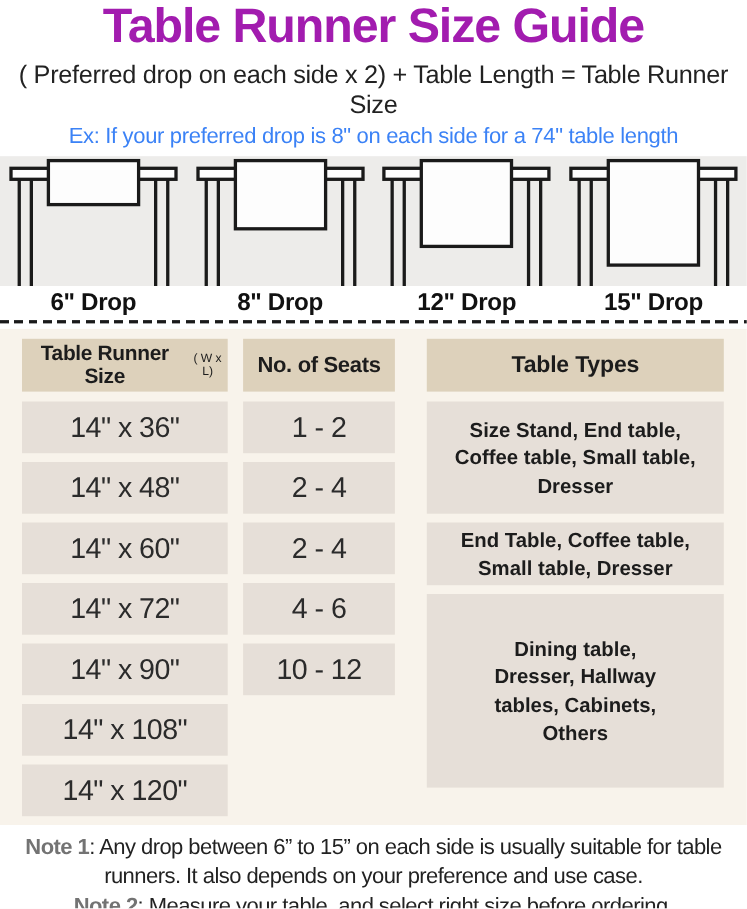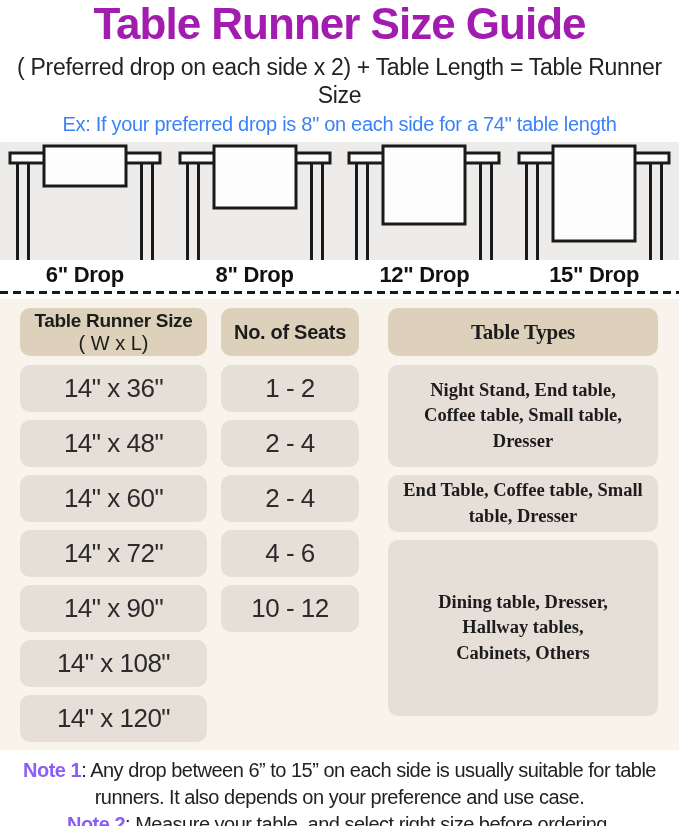--- a/index.html
+++ b/index.html
@@ -33,44 +33,44 @@
     background:repeating-linear-gradient(90deg,#1a1a1a 0 8px,transparent 8px 13px);
   }
   
   .grid{
     display:flex;background:#f8f3eb;
     padding:9px 10px 8px 20px;box-sizing:border-box;width:679px;
   }
   .col{display:flex;flex-direction:column;}
   .col1{width:187px;}
   .col2{width:138px;margin-left:14px;}
-  .col3{width:270px;margin-left:29px;font-family:Liberation Serif, serif;}
+  .col3{width:270px;margin-left:29px;}
   .cell{
-    display:flex;flex-direction:column;align-items:center;justify-content:center;
-    text-align:center;border-radius:10px;
+    display:flex;flex-direction:row;align-items:center;justify-content:center;
+    text-align:center;border-radius:0;
   }
   .head{height:48px;background:#ddd1bb;margin-bottom:9px;font-weight:bold;color:#1c1c1c;}
   .head1 .l1{font-size:19px;letter-spacing:-0.3px;line-height:1.15;}
-  .head1 .l2{font-size:20px;font-weight:normal;line-height:1.1;}
+  .head1 .l2{font-size:11px;font-weight:normal;line-height:1.1;}
   .head2{font-size:20px;letter-spacing:-0.3px;}
   .head3{font-size:21px;letter-spacing:-0.2px;}
   .data{height:47px;background:#e6dfd8;margin-bottom:8px;color:#2b2b2b;}
   .data:last-child{margin-bottom:0;}
   .num{font-size:26px;letter-spacing:-0.5px;}
   .block{font-weight:bold;font-size:18.5px;line-height:1.4;color:#1c1c1c;}
   .blockA{height:102px;}
   .blockB{height:57px;}
   .blockC{height:176px;}
   .blockA span{max-width:235px;}
   .blockB span{max-width:262px;}
   .blockC span{max-width:185px;}
   
   .notes{margin-top:7px;text-align:center;padding:0 2px;}
   .notes p{margin:0;font-size:20px;line-height:27px;letter-spacing:-0.5px;color:#222;}
-  .notes strong{color:#8b5cf6;}
+  .notes strong{color:#737373;}
 </style>
 </head>
 <body>
 
 <div class="page">
 
   <header class="top">
     <h1>Table Runner Size Guide</h1>
     <p class="formula">( Preferred drop on each side x 2) + Table Length = Table Runner Size</p>
     <p class="ex">Ex: If your preferred drop is 8" on each side for a 74" table length</p>
@@ -152,21 +152,21 @@
       <div class="cell data num">1 - 2</div>
       <div class="cell data num">2 - 4</div>
       <div class="cell data num">2 - 4</div>
       <div class="cell data num">4 - 6</div>
       <div class="cell data num">10 - 12</div>
     </div>
 
     <div class="col col3">
       <div class="cell head head3">Table Types</div>
       <div class="cell data block blockA">
-        <span>Night Stand, End table, Coffee table, Small table, Dresser</span>
+        <span>Size Stand, End table, Coffee table, Small table, Dresser</span>
       </div>
       <div class="cell data block blockB">
         <span>End Table, Coffee table, Small table, Dresser</span>
       </div>
       <div class="cell data block blockC">
         <span>Dining table, Dresser, Hallway tables, Cabinets, Others</span>
       </div>
     </div>
   </section>
 

